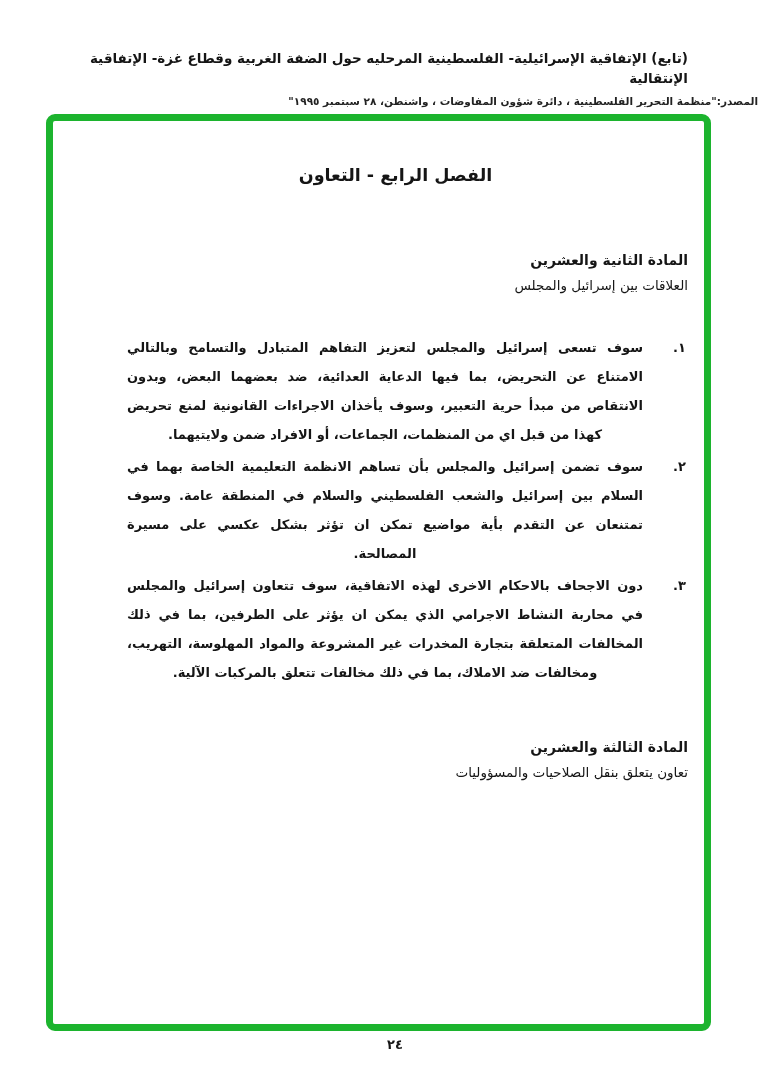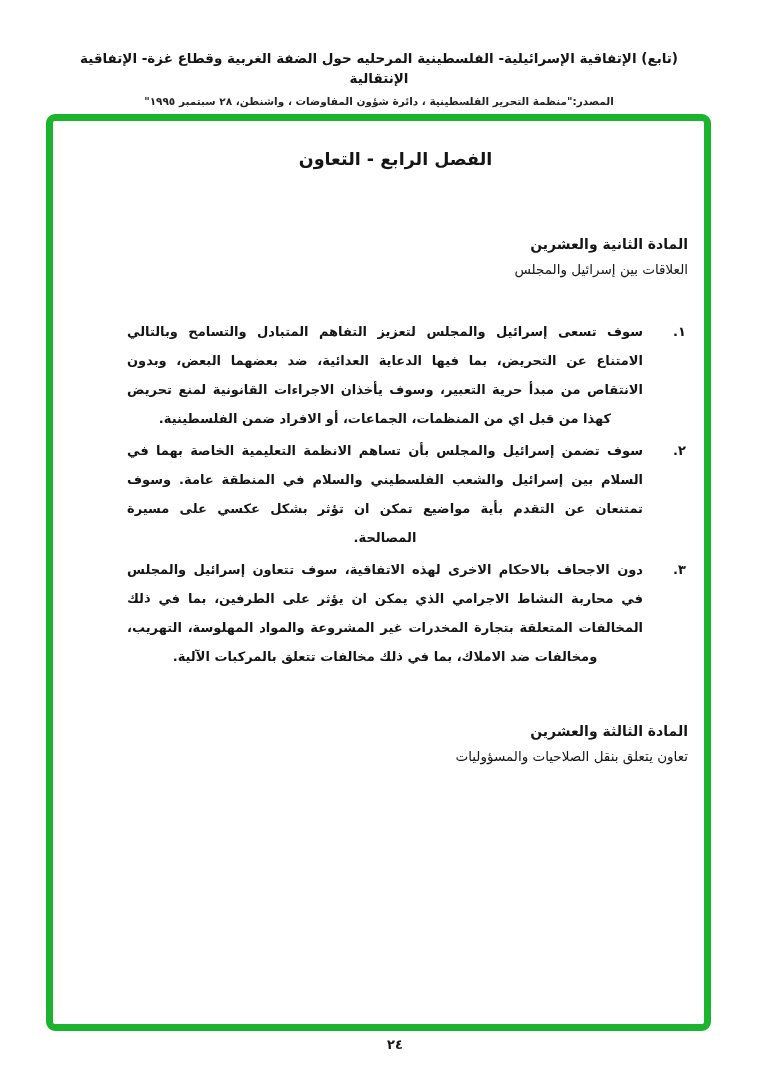--- a/index.html
+++ b/index.html
@@ -13,21 +13,20 @@
     direction: rtl;
     overflow: hidden;
   }
 
   
   .page-header {
     position: absolute;
     top: 48px;
     left: 0;
     width: 100%;
-    text-align: center;
   }
   .page-header .hdr-title {
     font-size: 13.5px;
     font-weight: 700;
     letter-spacing: 0;
     line-height: 1.5;
     padding: 0 70px;
   }
   .page-header .hdr-source {
     margin-top: 6px;
@@ -50,21 +49,21 @@
   .box-content {
     position: relative;
     height: 100%;
     padding: 24px 16px 0 50px;
   }
 
   .chapter-title {
     text-align: center;
     font-size: 17.5px;
     font-weight: 700;
-    margin-top: 4px;
+    margin-top: 20px;
   }
 
   .article { margin-top: 0; }
   .article-22 { margin-top: 67px; }
   .article-23 { margin-top: 52px; }
 
   .article-heading {
     font-size: 14px;
     font-weight: 700;
     text-align: right;
@@ -137,21 +136,21 @@
 
     <div class="chapter-title">الفصل الرابع - التعاون</div>
 
     <div class="article article-22">
       <div class="article-heading">المادة الثانية والعشرين</div>
       <div class="article-subheading">العلاقات بين إسرائيل والمجلس</div>
 
       <div class="clauses">
         <div class="clause">
           <div class="clause-number">١.</div>
-          <div class="clause-text">سوف تسعى إسرائيل والمجلس لتعزيز التفاهم المتبادل والتسامح وبالتالي الامتناع عن التحريض، بما فيها الدعاية العدائية، ضد بعضهما البعض، وبدون الانتقاص من مبدأ حرية التعبير، وسوف يأخذان الاجراءات القانونية لمنع تحريض كهذا من قبل اي من المنظمات، الجماعات، أو الافراد ضمن الفلسطينية.</div>
+          <div class="clause-text">سوف تسعى إسرائيل والمجلس لتعزيز التفاهم المتبادل والتسامح وبالتالي الامتناع عن التحريض، بما فيها الدعاية العدائية، ضد بعضهما البعض، وبدون الانتقاص من مبدأ حرية التعبير، وسوف يأخذان الاجراءات القانونية لمنع تحريض كهذا من قبل اي من المنظمات، الجماعات، أو الافراد ضمن ولايتيهما.</div>
         </div>
         <div class="clause">
           <div class="clause-number">٢.</div>
           <div class="clause-text">سوف تضمن إسرائيل والمجلس بأن تساهم الانظمة التعليمية الخاصة بهما في السلام بين إسرائيل والشعب الفلسطيني والسلام في المنطقة عامة. وسوف تمتنعان عن التقدم بأية مواضيع تمكن ان تؤثر بشكل عكسي على مسيرة المصالحة.</div>
         </div>
         <div class="clause">
           <div class="clause-number">٣.</div>
           <div class="clause-text">دون الاجحاف بالاحكام الاخرى لهذه الاتفاقية، سوف تتعاون إسرائيل والمجلس في محاربة النشاط الاجرامي الذي يمكن ان يؤثر على الطرفين، بما في ذلك المخالفات المتعلقة بتجارة المخدرات غير المشروعة والمواد المهلوسة، التهريب، ومخالفات ضد الاملاك، بما في ذلك مخالفات تتعلق بالمركبات الآلية.</div>
         </div>
       </div>

